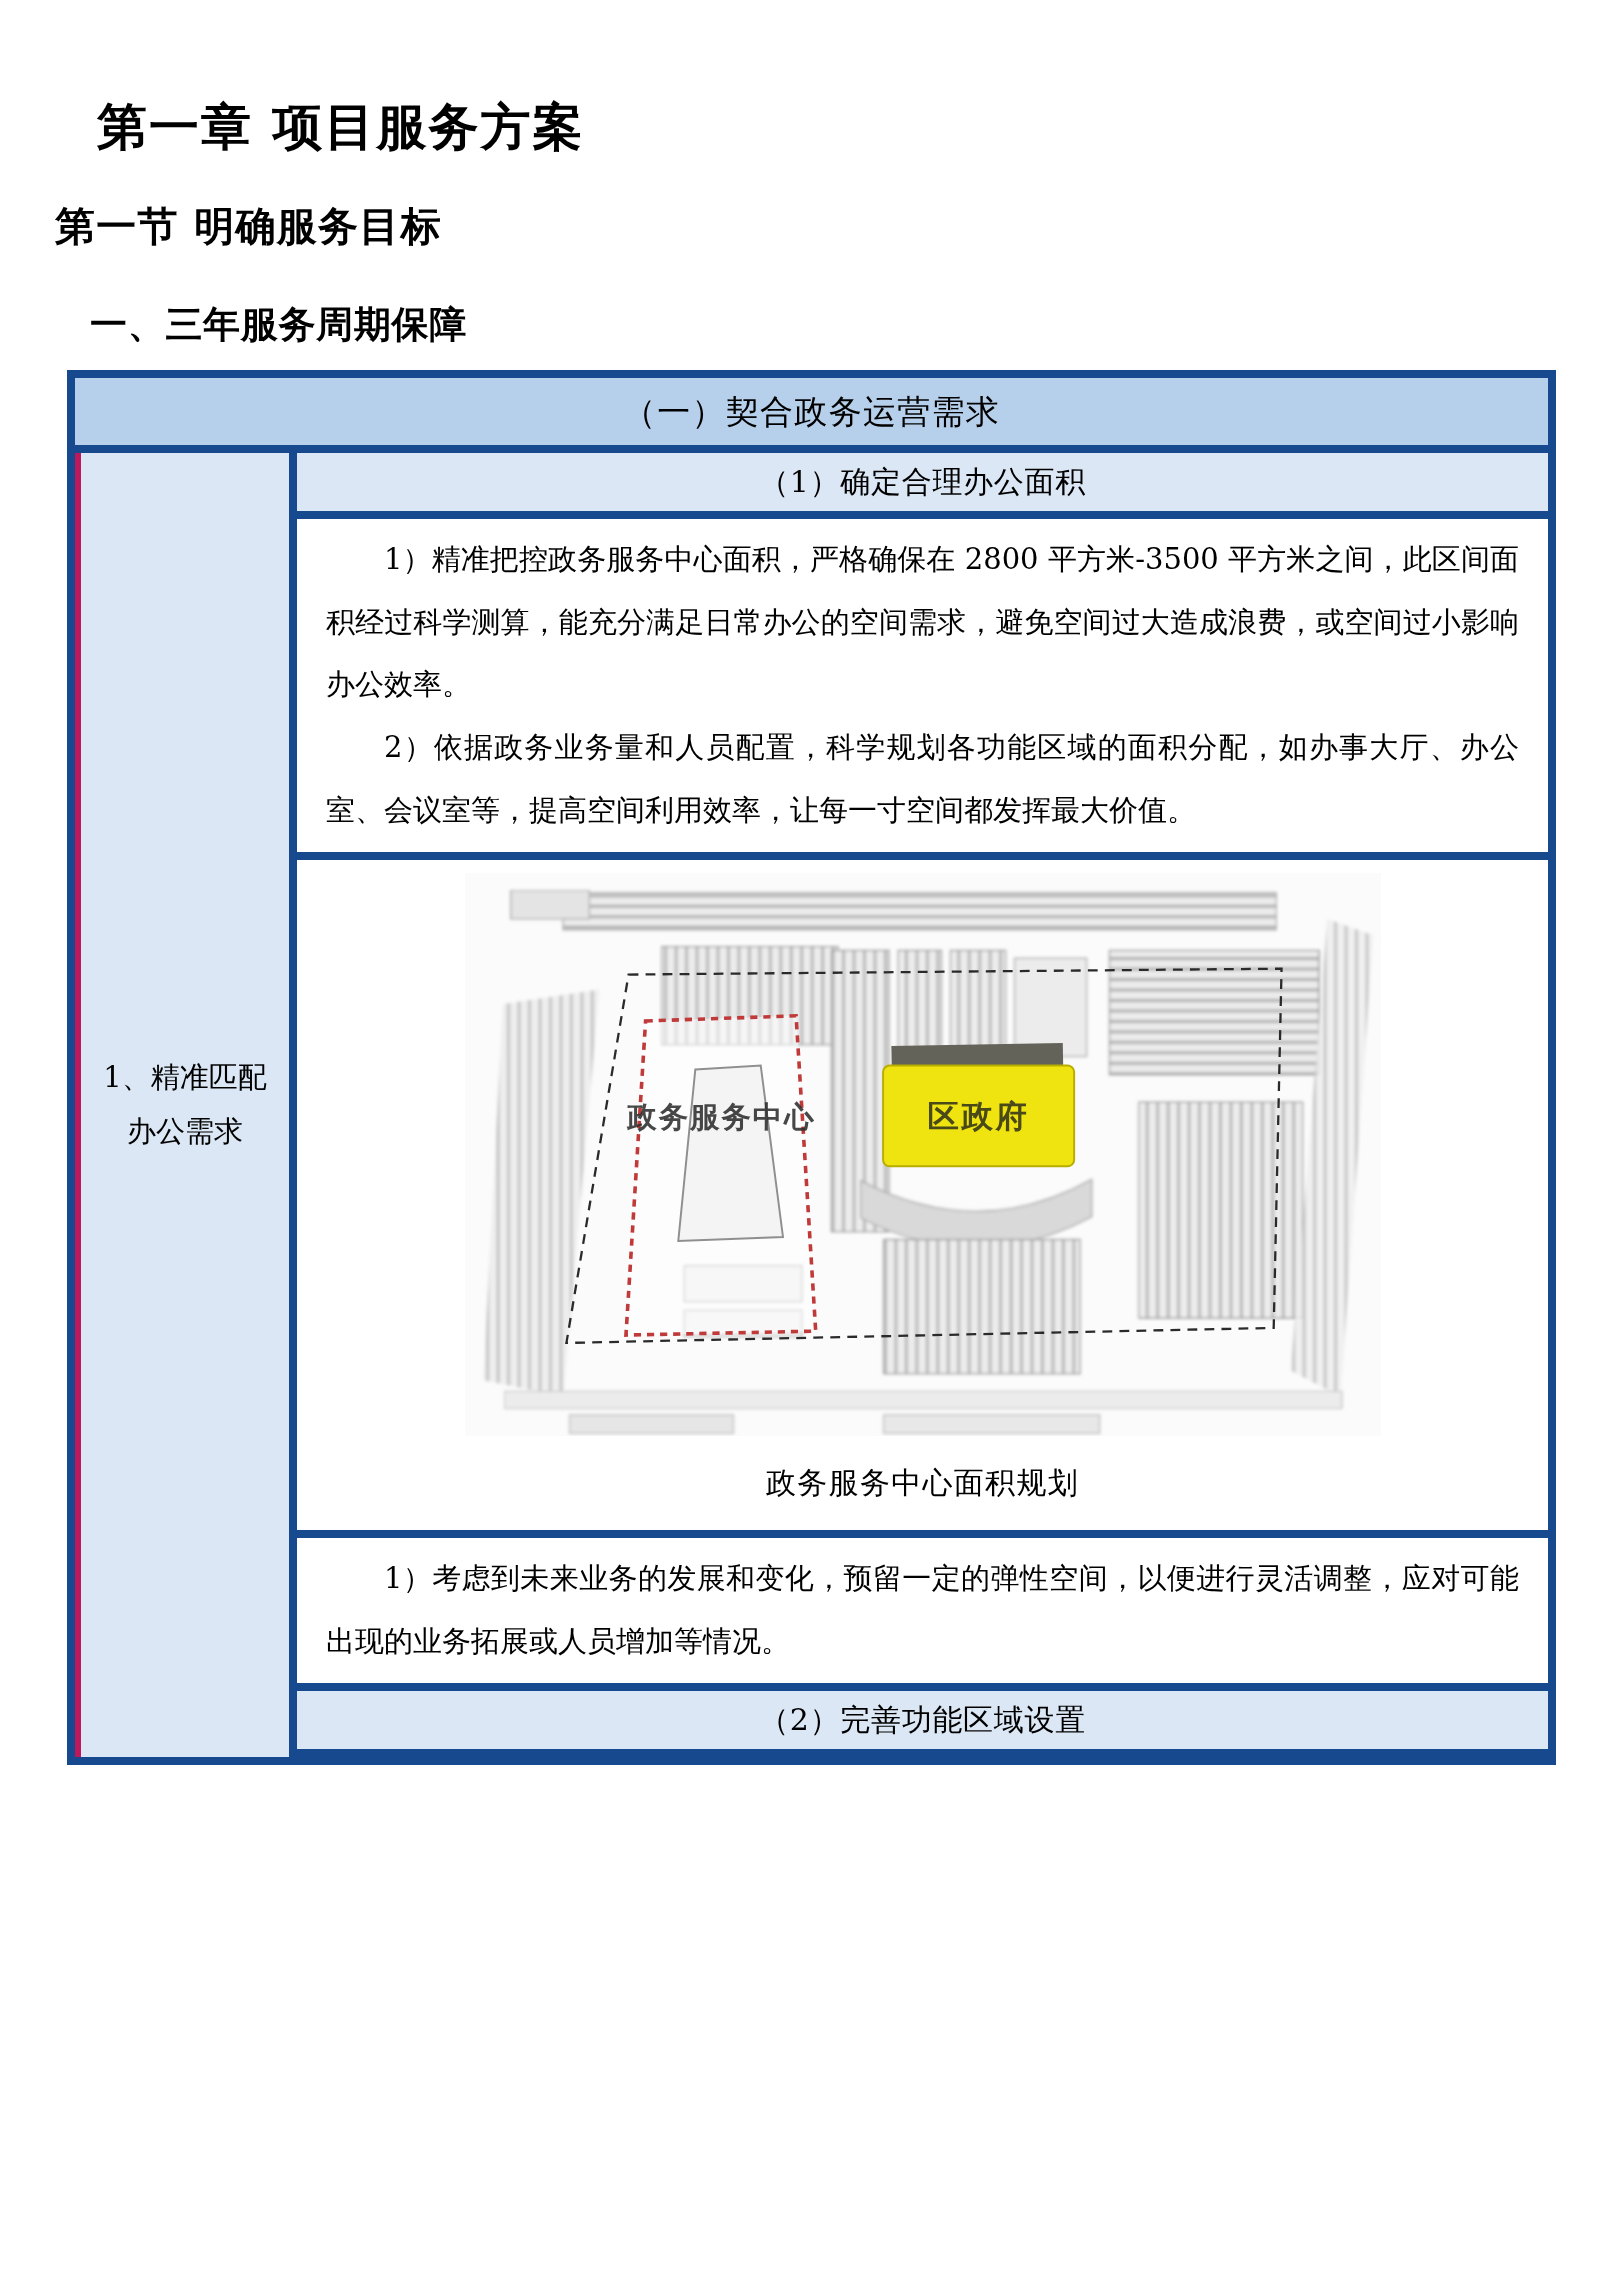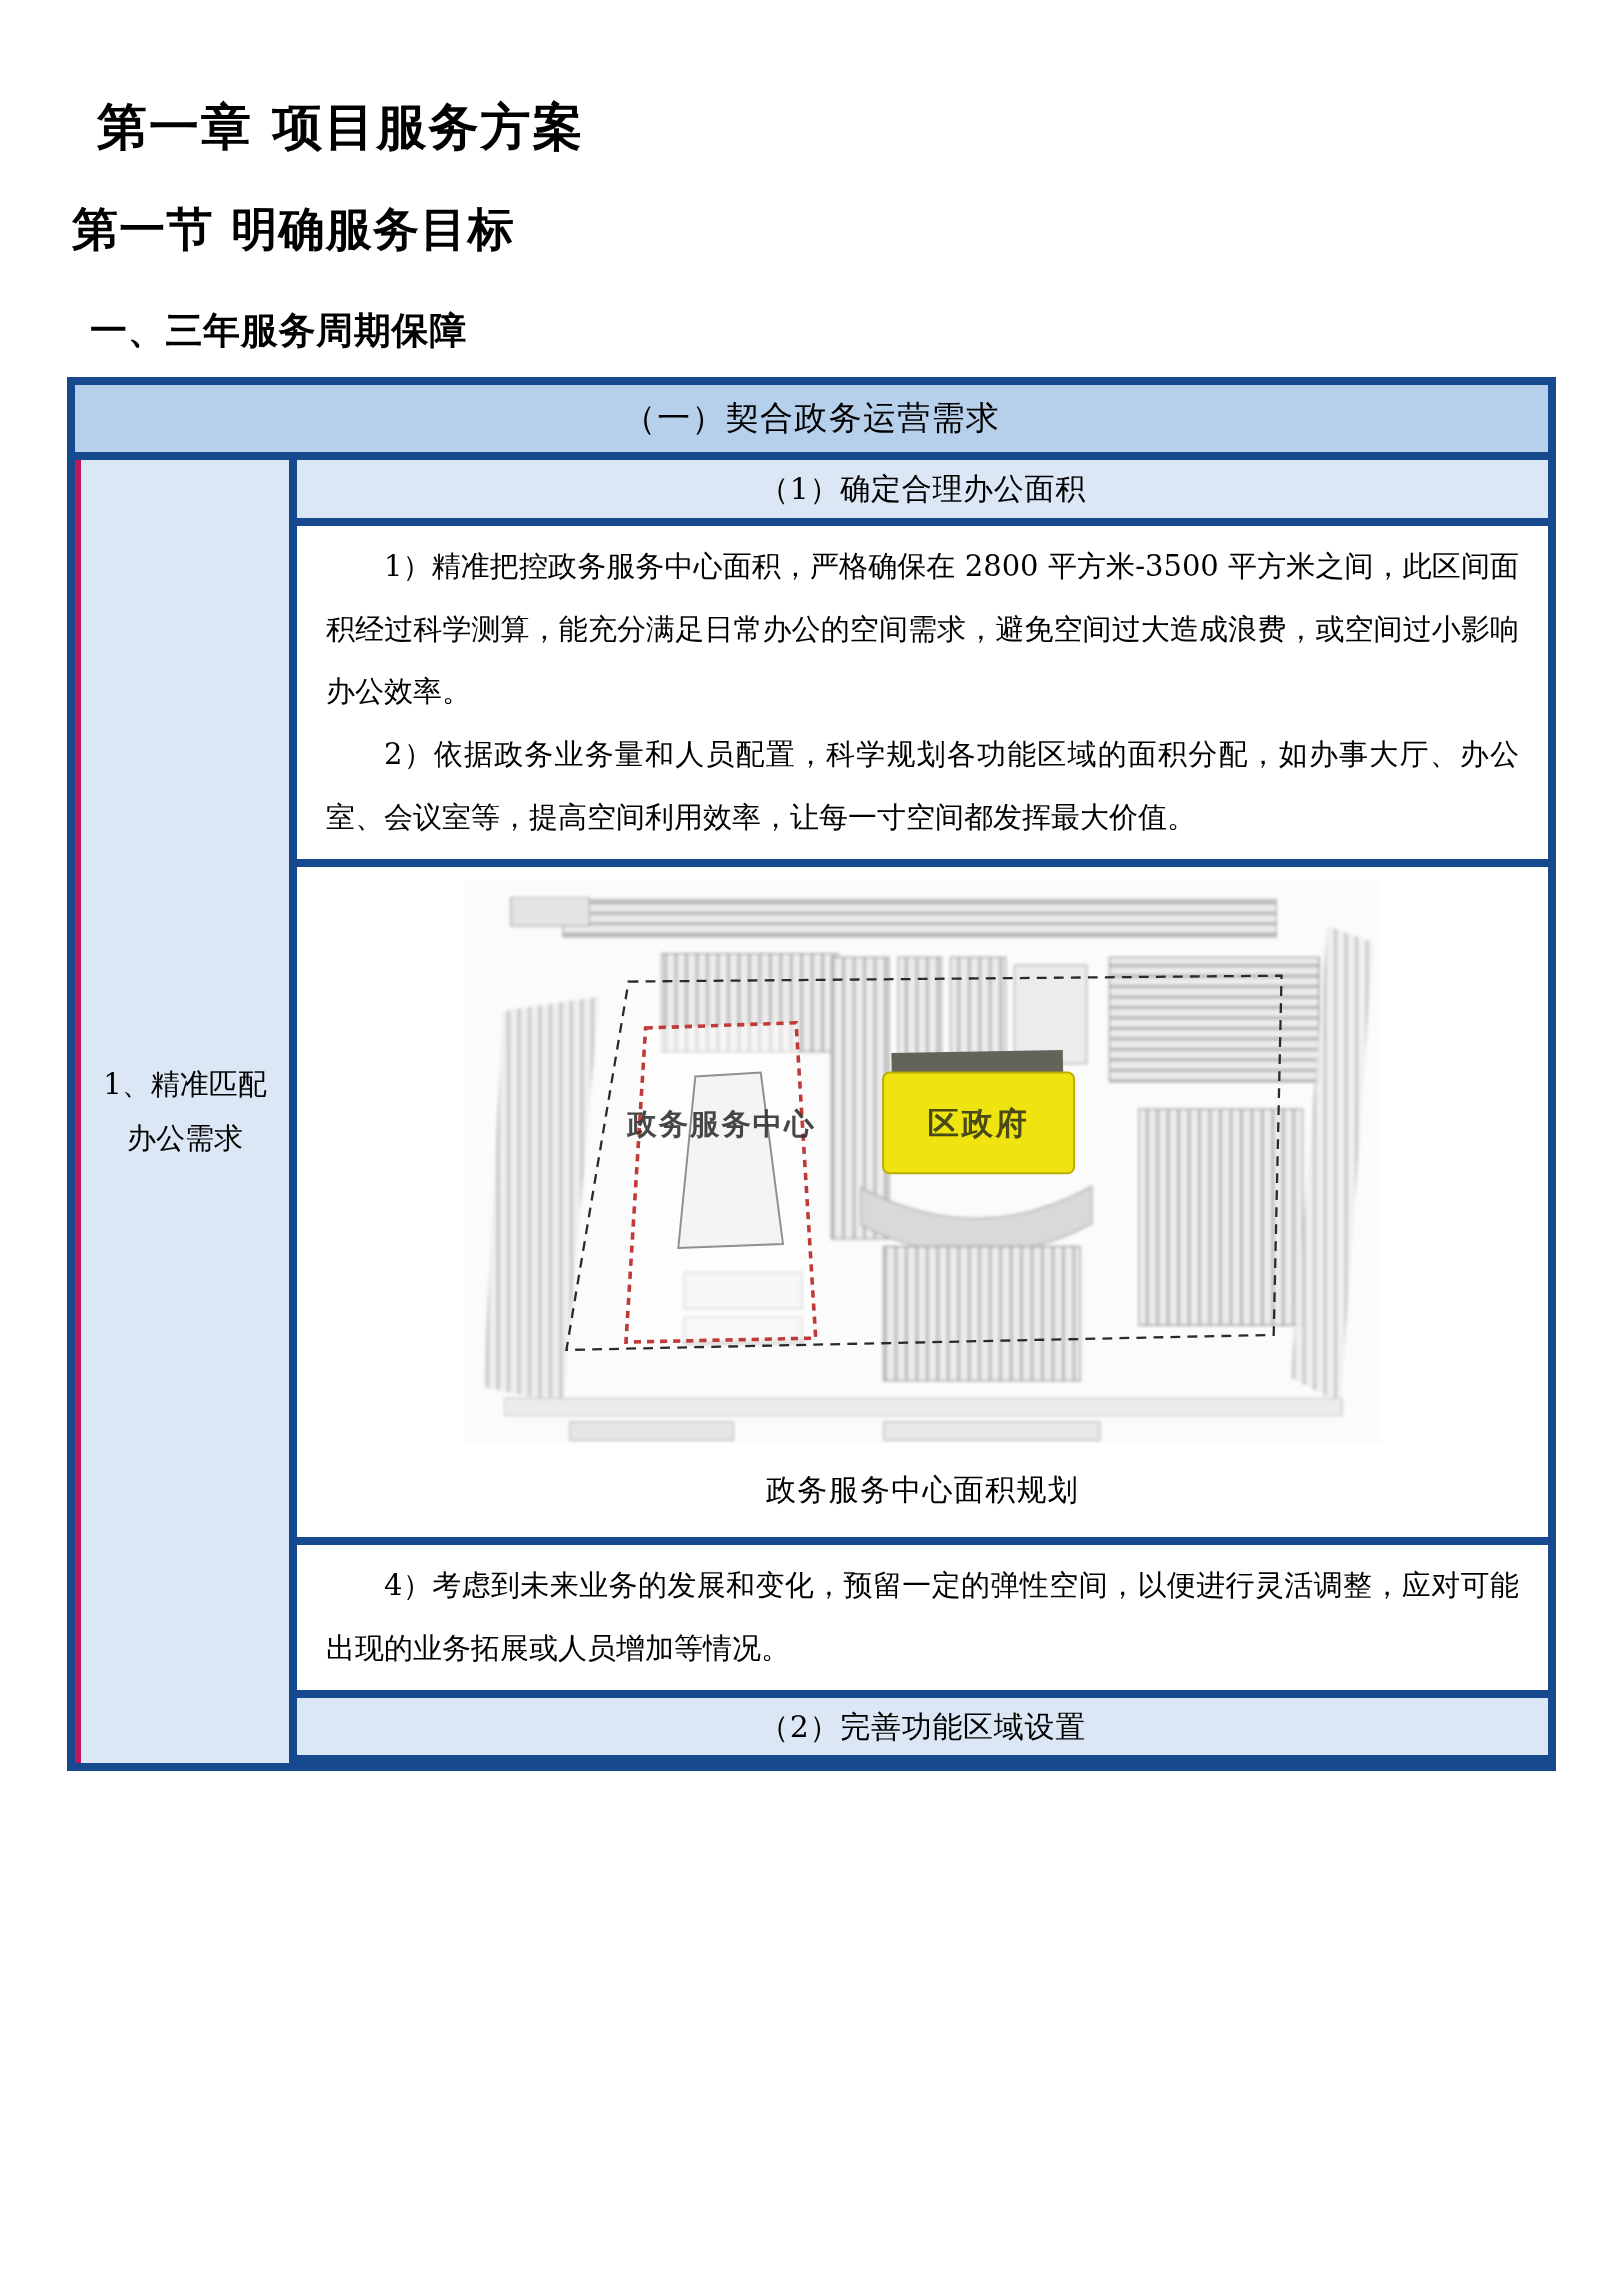--- a/index.html
+++ b/index.html
@@ -12,21 +12,21 @@
   body{
     width:1623px;height:2295px;background:#ffffff;color:#000;
     font-family:"DejaVu Serif","Liberation Serif",serif;
     position:relative;overflow:hidden;
   }
   .h-chapter{
     margin:98px 0 0 97px;font-size:50px;font-weight:bold;
     letter-spacing:2px;line-height:1.15;
   }
   .h-section{
-    margin:47px 0 0 72px;font-size:46px;font-weight:bold;
+    margin:47px 0 0 55px;font-size:40px;font-weight:bold;
     letter-spacing:1.3px;line-height:1.15;
   }
   .h-sub{
     margin:54px 0 0 90px;font-size:37px;font-weight:bold;
     letter-spacing:0.7px;line-height:1.15;
   }
   .doc-table{
     margin:25px 0 0 67px;width:1489px;
     border:8.5px solid var(--blue);background:#be185d;
   }
@@ -135,21 +135,21 @@
           <g>
             <rect x="652" y="262" width="262" height="40" fill="#63635a" transform="rotate(-1 783 282)"></rect>
             <rect x="639" y="294" width="292" height="154" rx="10" fill="#efe40f" stroke="#b9ad00" stroke-width="3"></rect>
             <text x="785" y="388" font-size="48" font-weight="bold" fill="#4a4a18" letter-spacing="4" text-anchor="middle">区政府</text>
           </g>
         </svg>
         <div class="fig-caption">政务服务中心面积规划</div>
       </div>
 
       <div class="text-cell">
-        <p>4）考虑到未来业务的发展和变化，预留一定的弹性空间，以便进行灵活调整，应对可能出现的业务拓展或人员增加等情况。</p>
+        <p>1）考虑到未来业务的发展和变化，预留一定的弹性空间，以便进行灵活调整，应对可能出现的业务拓展或人员增加等情况。</p>
       </div>
 
       <div class="subhead">（2）完善功能区域设置</div>
 
 
     </div>
   </div>
 </div>
 
 

